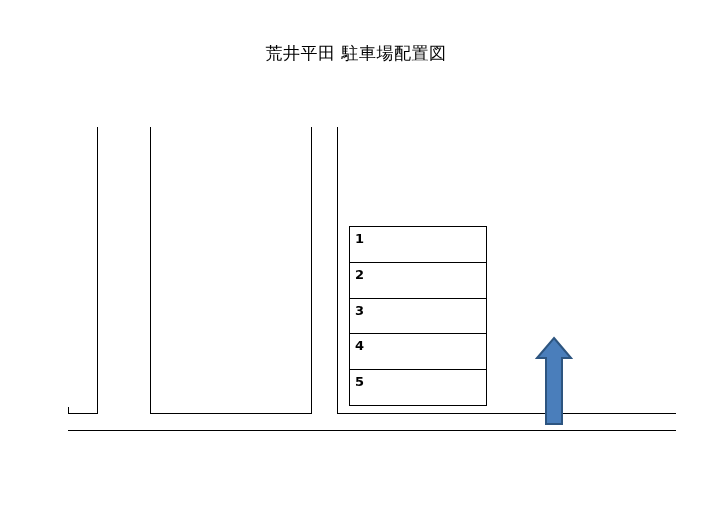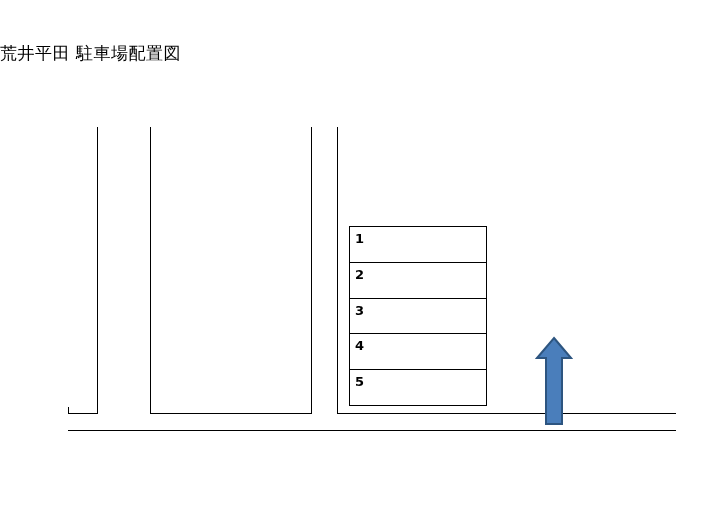--- a/index.html
+++ b/index.html
@@ -17,21 +17,21 @@
     height: 509px;
     background: #ffffff;
     overflow: hidden;
   }
   
   #diagram-title {
     position: absolute;
     left: 0;
     top: 42px;
     width: 712px;
-    text-align: left;
+    text-align: center;
     font-size: 17px;
     line-height: 22px;
     letter-spacing: 0.5px;
     color: #000000;
     font-family: "DejaVu Sans", "Liberation Sans", sans-serif;
     white-space: nowrap;
   }
   
   .vline {
     position: absolute;

